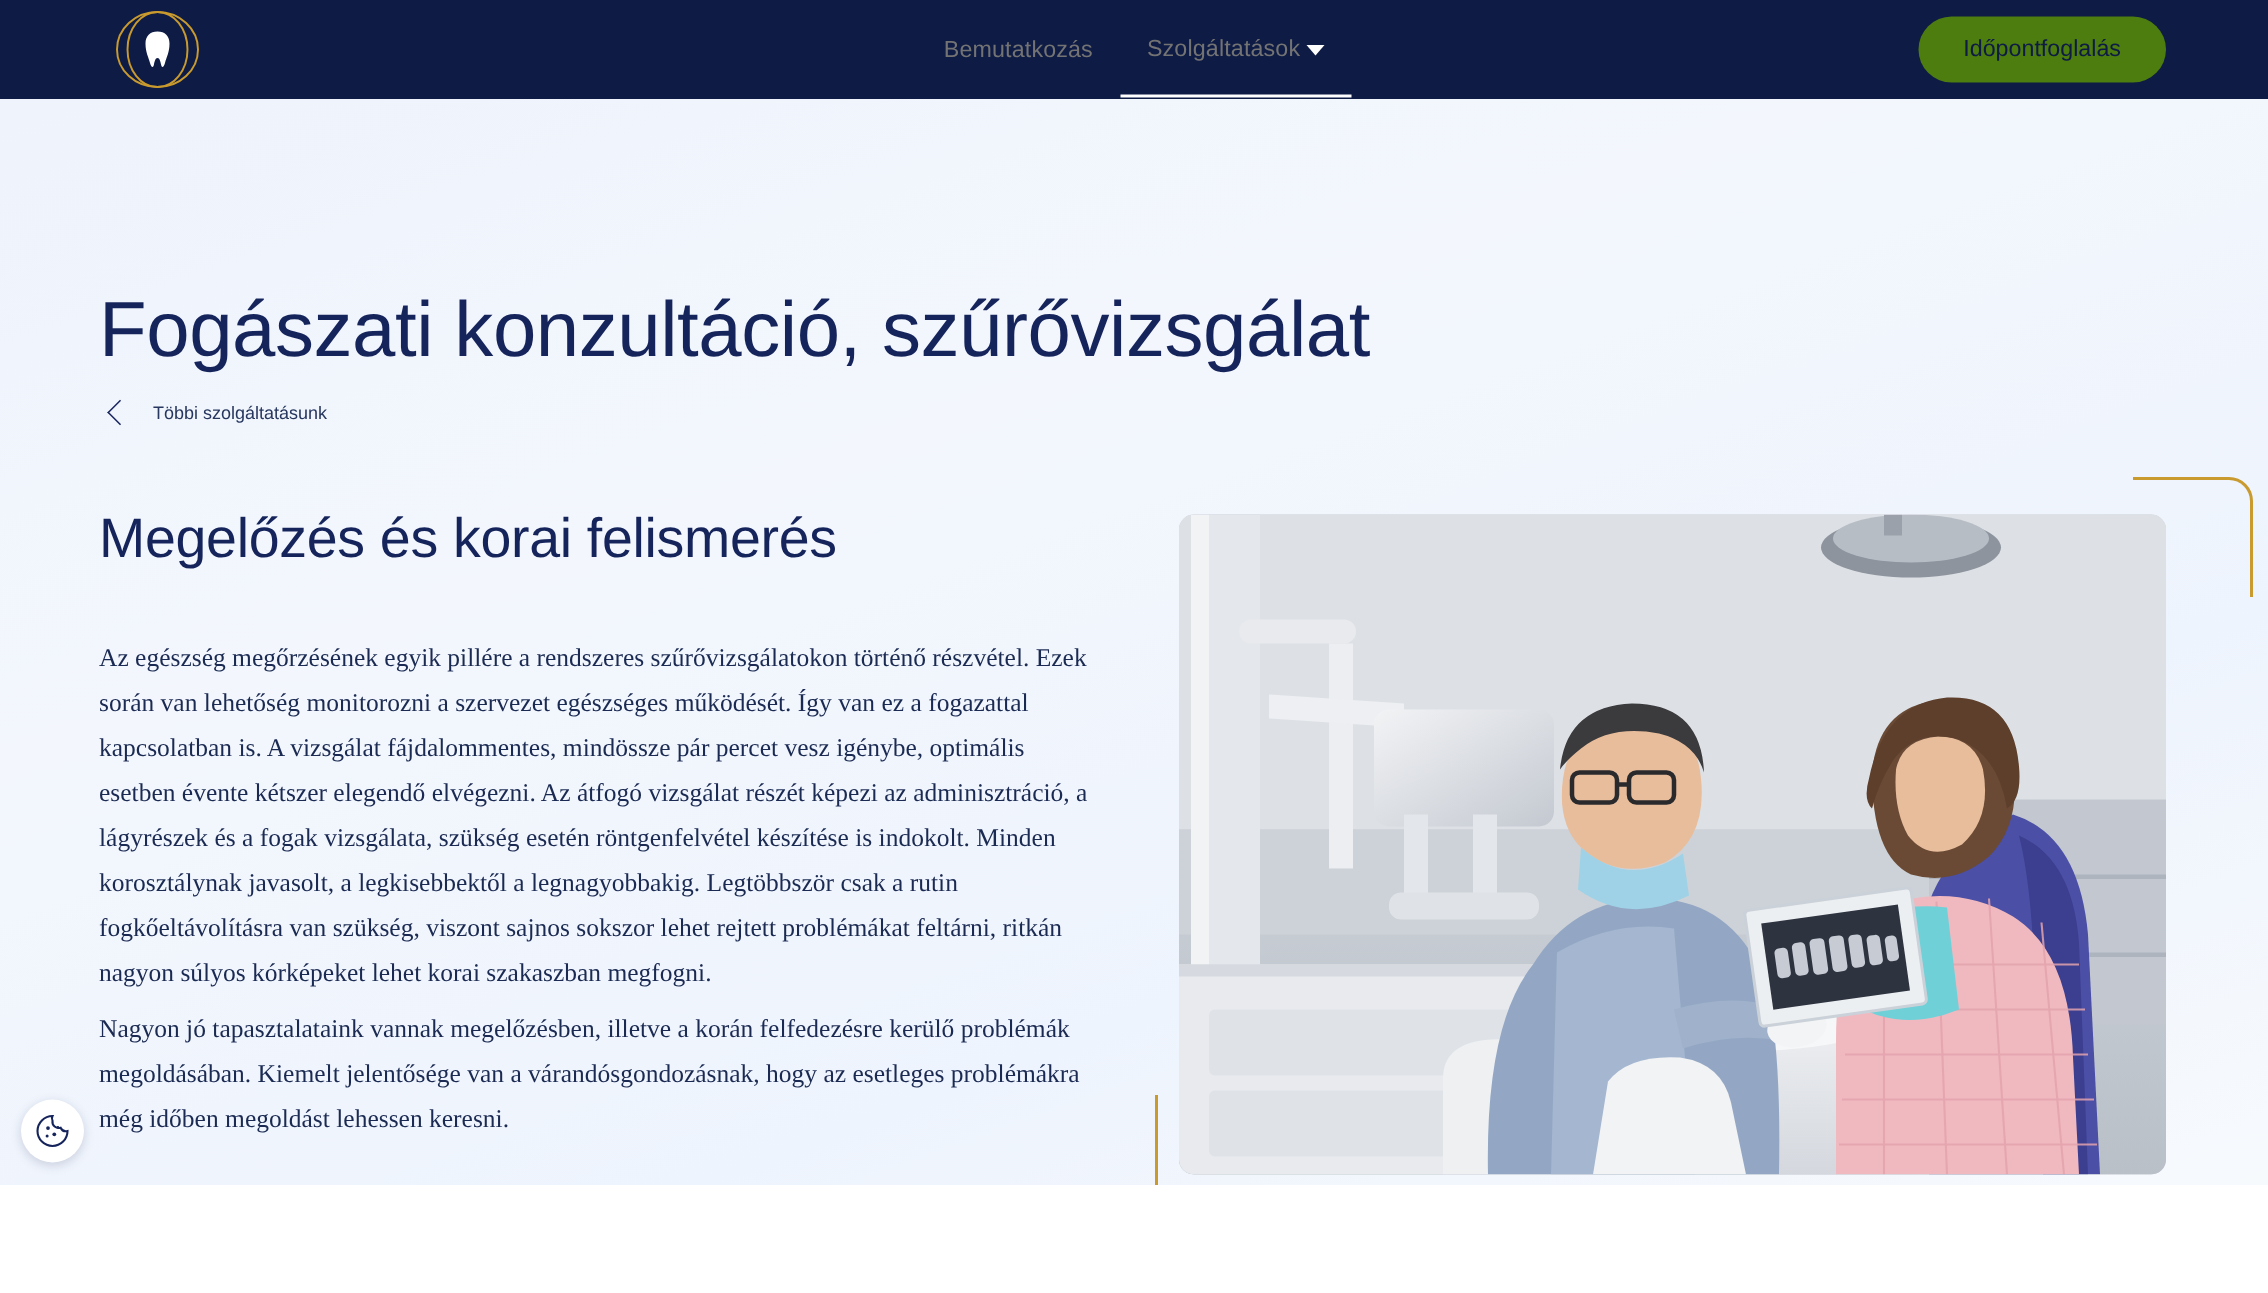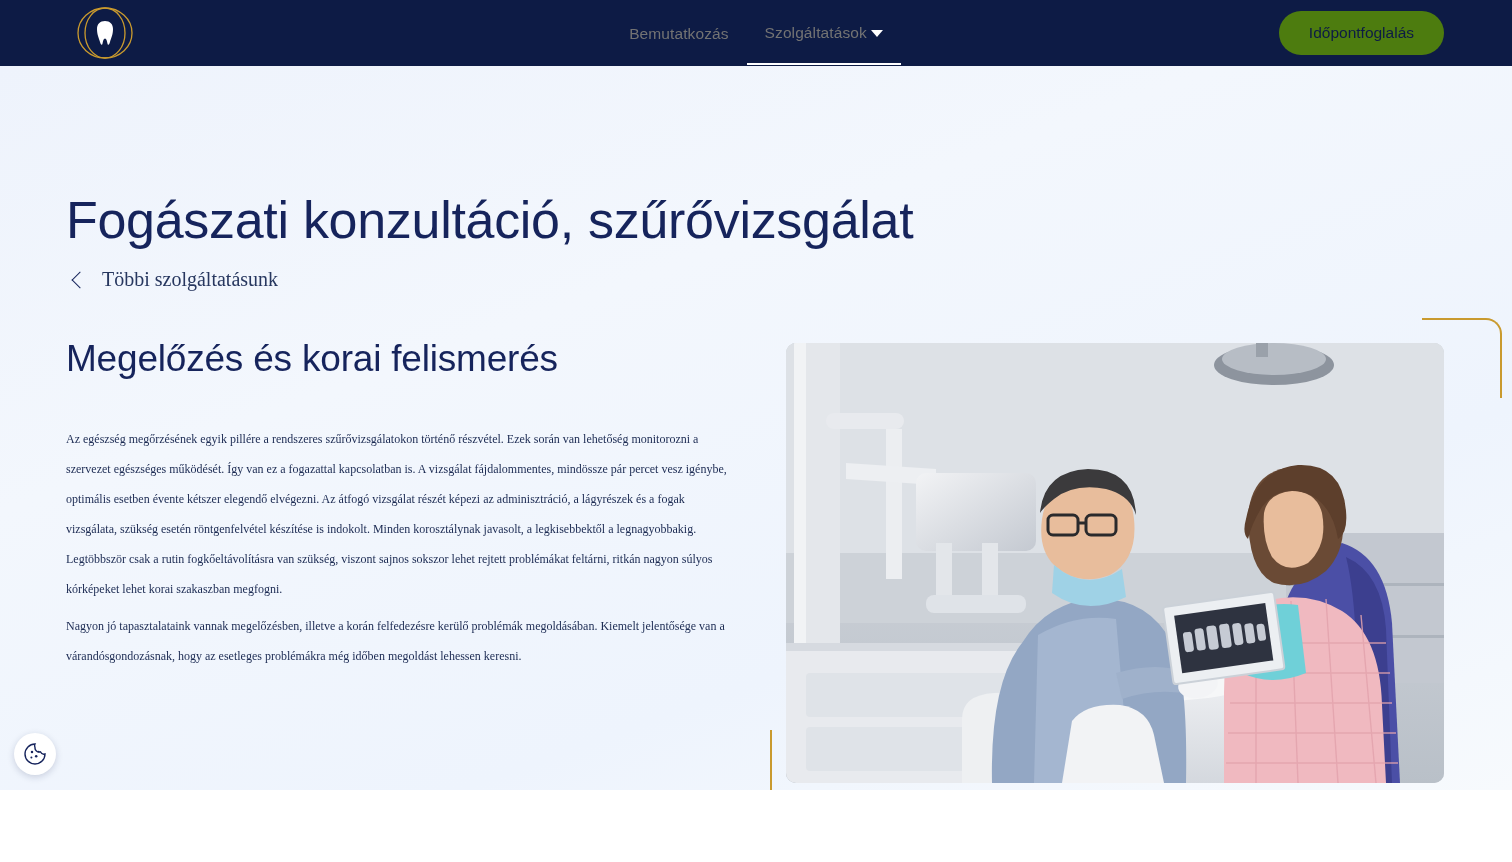--- a/index.html
+++ b/index.html
@@ -110,22 +110,22 @@
     cursor: pointer;
   }
   .back-chevron {
     width: 12px; height: 12px;
     border-left: 1.6px solid #16245c;
     border-bottom: 1.6px solid #16245c;
     transform: rotate(45deg);
     margin-left: 6px;
   }
   .back-label {
-    font-family: Liberation Serif, serif;
-    font-size: 20px;
+    font-family: Liberation Sans, sans-serif;
+    font-size: 12px;
     color: #27375f;
   }
 
   .section-title {
     position: absolute;
     left: 66px;
     top: 272px;
     font-size: 37px;
     font-weight: 400;
     color: #16245c;
@@ -134,21 +134,21 @@
   }
 
   .body-col {
     position: absolute;
     left: 66px;
     top: 358px;
     width: 670px;
   }
   .body-col p {
     font-family: "Liberation Serif", serif;
-    font-size: 12px;
+    font-size: 17px;
     line-height: 30px;
     color: #1b2a52;
     text-align: left;
   }
   .body-col p + p { margin-top: 7px; }
 
   
   .media {
     position: absolute;
     left: 786px;

